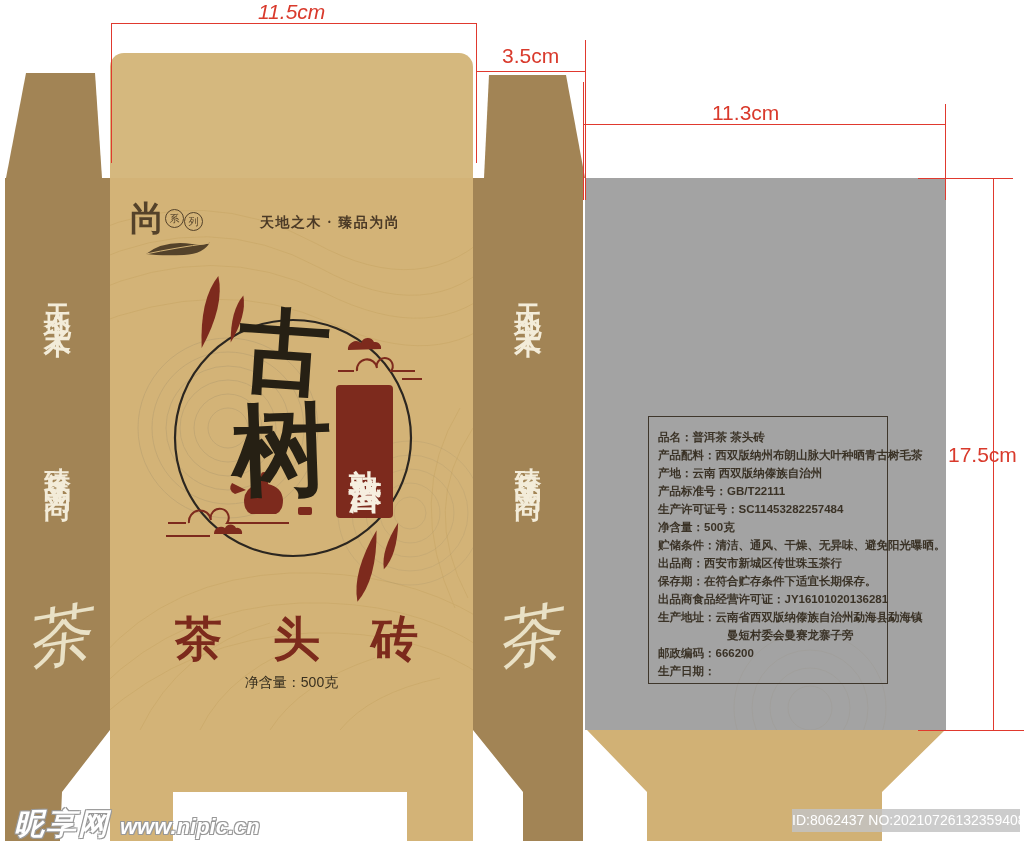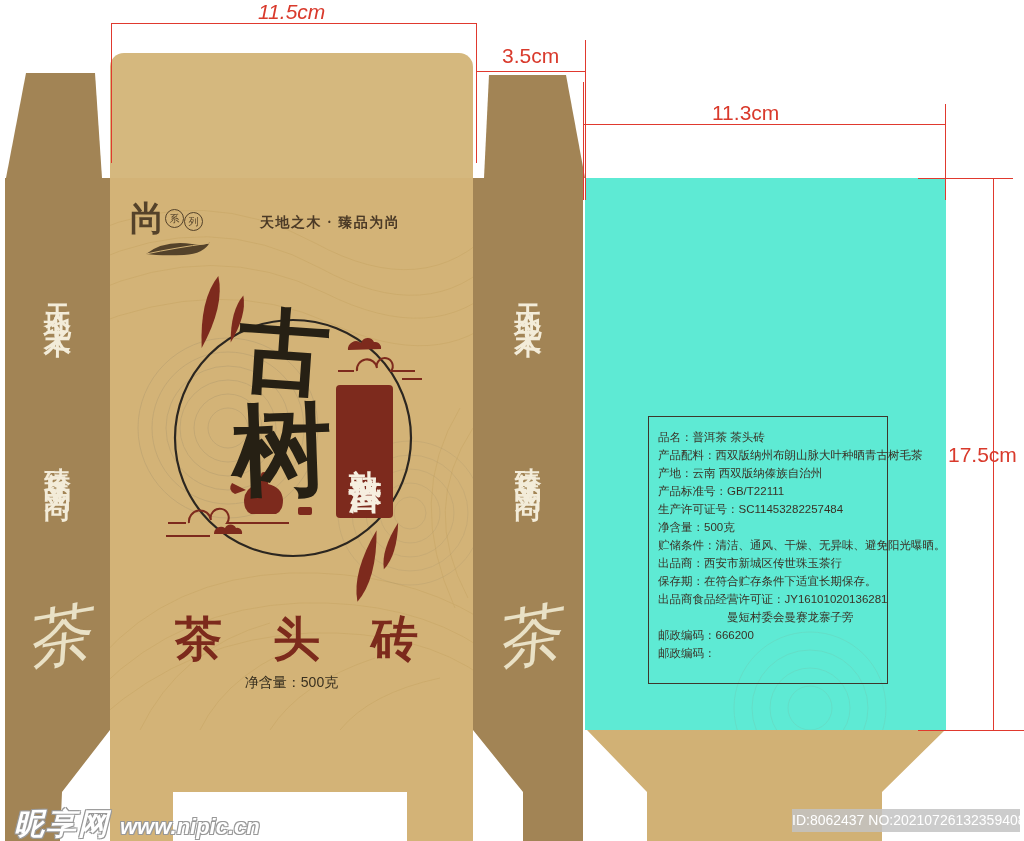--- a/index.html
+++ b/index.html
@@ -8,21 +8,21 @@
   
   .panel,.flap,.lid{position:absolute;}
   .flap-tl{left:0;top:73px;width:102px;height:105px;background:#a28455;
            clip-path:polygon(26px 0,95px 0,102px 105px,6px 105px);}
   .lid{left:110px;top:53px;width:363px;height:126px;background:#d5b87e;border-radius:14px 14px 0 0;}
   .flap-tm{left:483px;top:75px;width:102px;height:103px;background:#a28455;
            clip-path:polygon(6px 0,83px 0,102px 103px,1px 103px);}
   .side-left{left:5px;top:178px;width:105px;height:552px;background:#a28455;}
   .front{left:110px;top:178px;width:363px;height:552px;background:#d3b377;}
   .side-mid{left:473px;top:178px;width:110px;height:552px;background:#a28455;}
-  .right-panel{left:585px;top:178px;width:361px;height:552px;background:#5eead4;}
+  .right-panel{left:585px;top:178px;width:361px;height:552px;background:#a3a3a3;font-weight:bold;}
   .flap-bl{left:5px;top:730px;width:105px;height:111px;background:#a28455;
            clip-path:polygon(0 0,105px 0,57px 62px,55px 111px,0 111px);}
   .flap-bf{left:110px;top:730px;width:363px;height:111px;background:#d3b377;
            clip-path:polygon(0 0,363px 0,363px 111px,297px 111px,297px 62px,63px 62px,63px 111px,0 111px);}
   .flap-bm{left:473px;top:730px;width:110px;height:111px;background:#a28455;
            clip-path:polygon(0 0,110px 0,110px 111px,50px 111px,50px 62px);}
   .flap-br{left:585px;top:730px;width:361px;height:111px;background:#d1b175;
            clip-path:polygon(2px 0,360px 0,297px 62px,297px 111px,62px 111px,62px 62px);}
   
   .dim-line{position:absolute;background:#e0392e;}
@@ -192,23 +192,24 @@
     <div class="info-row">品名：普洱茶  茶头砖</div>
         <div class="info-row">产品配料：西双版纳州布朗山脉大叶种晒青古树毛茶</div>
         <div class="info-row">产地：云南 西双版纳傣族自治州</div>
         <div class="info-row">产品标准号：GB/T22111</div>
         <div class="info-row">生产许可证号：SC11453282257484</div>
         <div class="info-row">净含量：500克</div>
         <div class="info-row">贮储条件：清洁、通风、干燥、无异味、避免阳光曝晒。</div>
         <div class="info-row">出品商：西安市新城区传世珠玉茶行</div>
         <div class="info-row">保存期：在符合贮存条件下适宜长期保存。</div>
         <div class="info-row">出品商食品经营许可证：JY16101020136281</div>
+        <div class="info-row">生产地址：云南省西双版纳傣族自治州勐海县勐海镇</div>
         <div class="info-row indent">曼短村委会曼赛龙寨子旁</div>
         <div class="info-row">邮政编码：666200</div>
-        <div class="info-row">邮政编码：</div>
+        <div class="info-row">生产日期：</div>
       </div>
   </div>
 
   <div class="flap flap-bl"></div>
   <div class="flap flap-bf"></div>
   <div class="flap flap-bm"></div>
   <div class="flap flap-br"></div>
 
   <div class="dim-label" style="left:258px;top:1px;font-style:italic;">11.5cm</div>
   <div class="dim-line" style="left:111px;top:23px;width:365px;height:1px;"></div>

